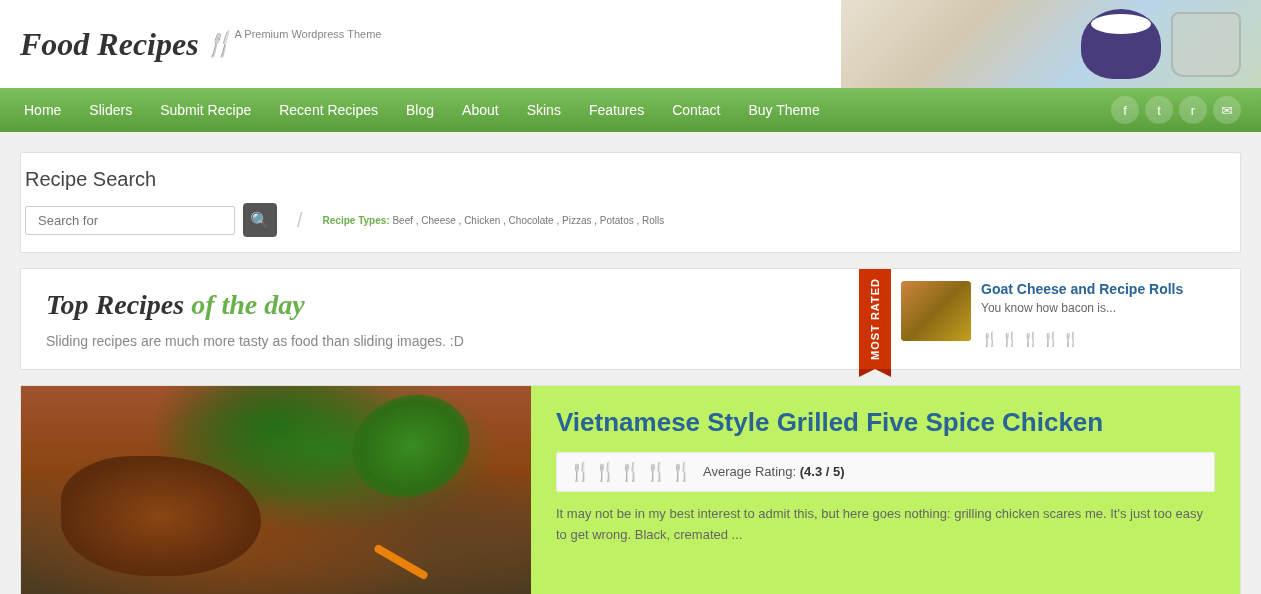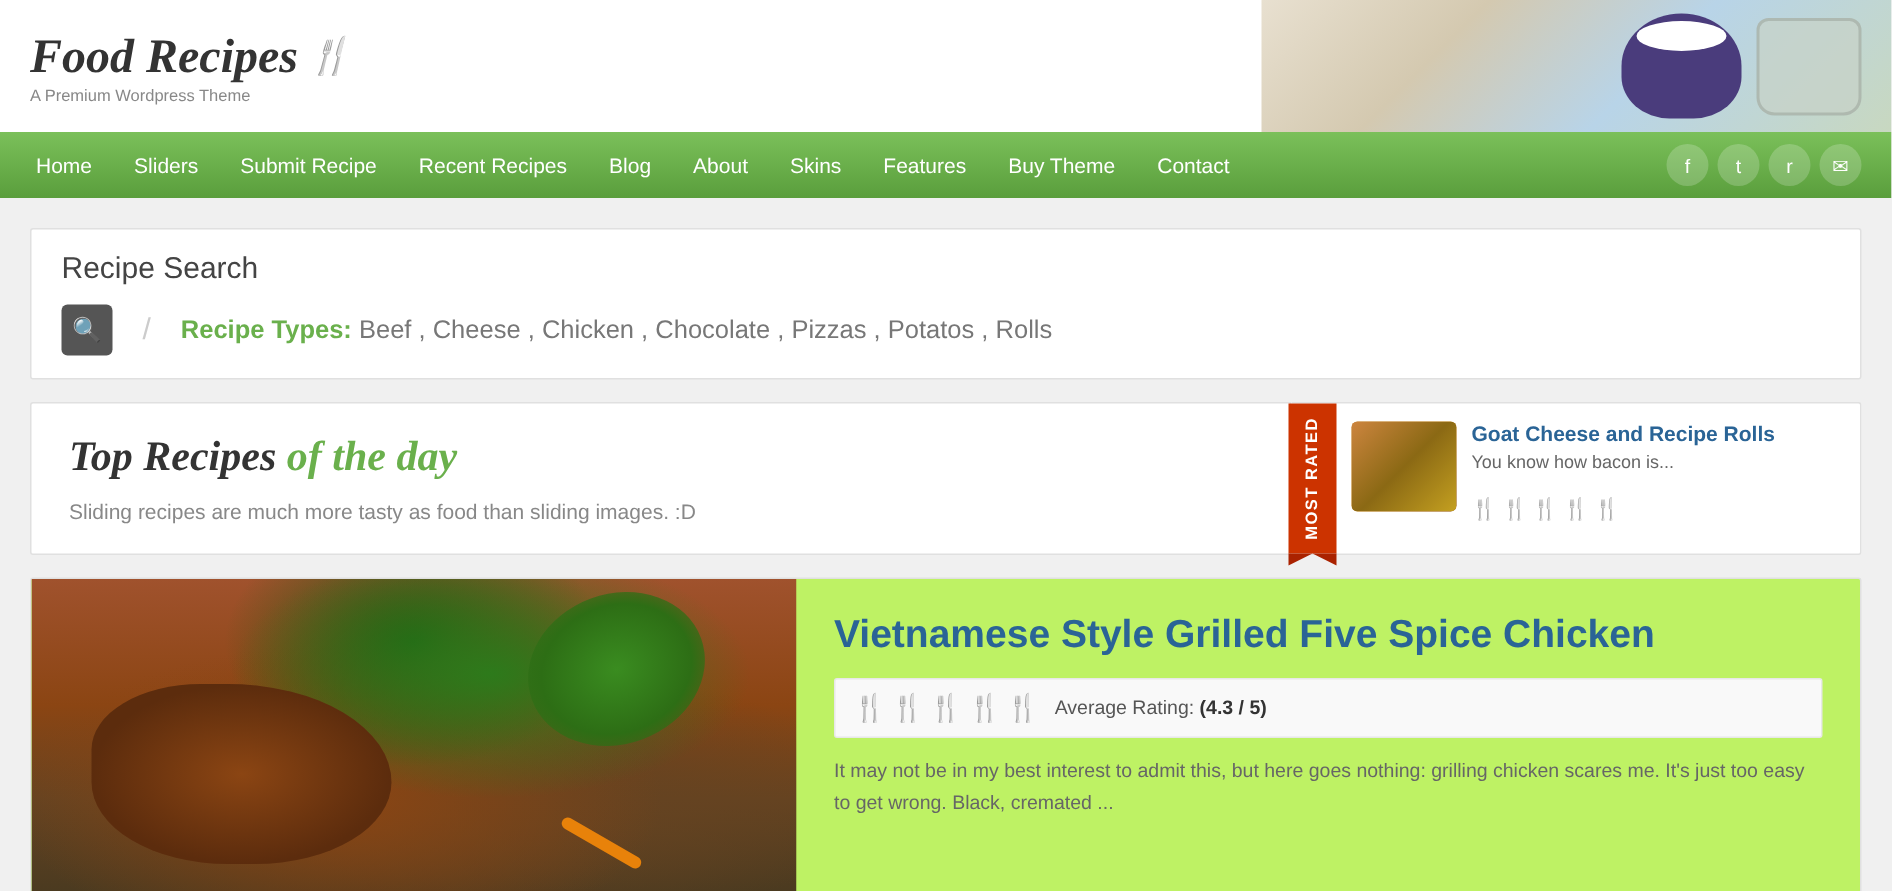--- a/index.html
+++ b/index.html
@@ -10,21 +10,21 @@
       background: #fff;
       display: flex;
       align-items: center;
       justify-content: space-between;
       padding: 10px 20px;
       height: 88px;
       position: relative;
     }
     .logo-area {
       display: flex;
-      flex-direction: column;
+      flex-direction: row;
       justify-content: flex-end;
     }
     .logo-text {
       font-family: Georgia, serif;
       font-size: 32px;
       color: #333;
       font-style: italic;
       font-weight: bold;
       display: flex;
       align-items: center;
@@ -128,21 +128,21 @@
     
     .main {
       background: #f0f0f0;
       padding: 20px;
     }
 
     
     .search-section {
       background: #fff;
       border: 1px solid #e0e0e0;
-      padding: 15px 20px;
+      padding: 15px 4px;
       margin-bottom: 15px;
       border-radius: 2px;
     }
     .search-title {
       font-size: 20px;
       color: #444;
       margin-bottom: 12px;
       font-weight: normal;
     }
     .search-row {
@@ -176,21 +176,21 @@
       justify-content: center;
       color: #fff;
       font-size: 16px;
     }
     .divider-slash {
       color: #ccc;
       font-size: 20px;
       margin: 0 10px;
     }
     .recipe-types {
-      font-size: 17px;
+      font-size: 10px;
       color: #777;
     }
     .recipe-types-label {
       color: #6ab04c;
       font-weight: bold;
     }
     .recipe-type-link {
       color: #777;
       text-decoration: none;
       cursor: pointer;
@@ -439,37 +439,38 @@
 <nav class="nav">
   <div class="nav-links">
     <a class="nav-item">Home</a>
     <a class="nav-item">Sliders</a>
     <a class="nav-item">Submit Recipe</a>
     <a class="nav-item">Recent Recipes</a>
     <a class="nav-item">Blog</a>
     <a class="nav-item">About</a>
     <a class="nav-item">Skins</a>
     <a class="nav-item">Features</a>
+    <a class="nav-item">Contact</a>
     <a class="nav-item">Buy Theme</a>
-    <a class="nav-item">Contact</a>
   </div>
   <div class="nav-socials">
     <a class="social-icon">f</a>
     <a class="social-icon">t</a>
     <a class="social-icon">r</a>
     <a class="social-icon">✉</a>
   </div>
 </nav>
 
 <div class="main">
 
   <div class="search-section">
     <h2 class="search-title">Recipe Search</h2>
     <div class="search-row">
       <div class="search-input-wrap">
+        <input class="search-input" type="text" placeholder="Search for" style="">
         <button class="search-btn">
           <span>🔍</span>
         </button>
       </div>
       <span class="divider-slash">/</span>
       <div class="recipe-types">
         <span class="recipe-types-label">Recipe Types:</span>
         <span class="recipe-type-link"> Beef ,</span>
         <span class="recipe-type-link"> Cheese ,</span>
         <span class="recipe-type-link"> Chicken ,</span>

